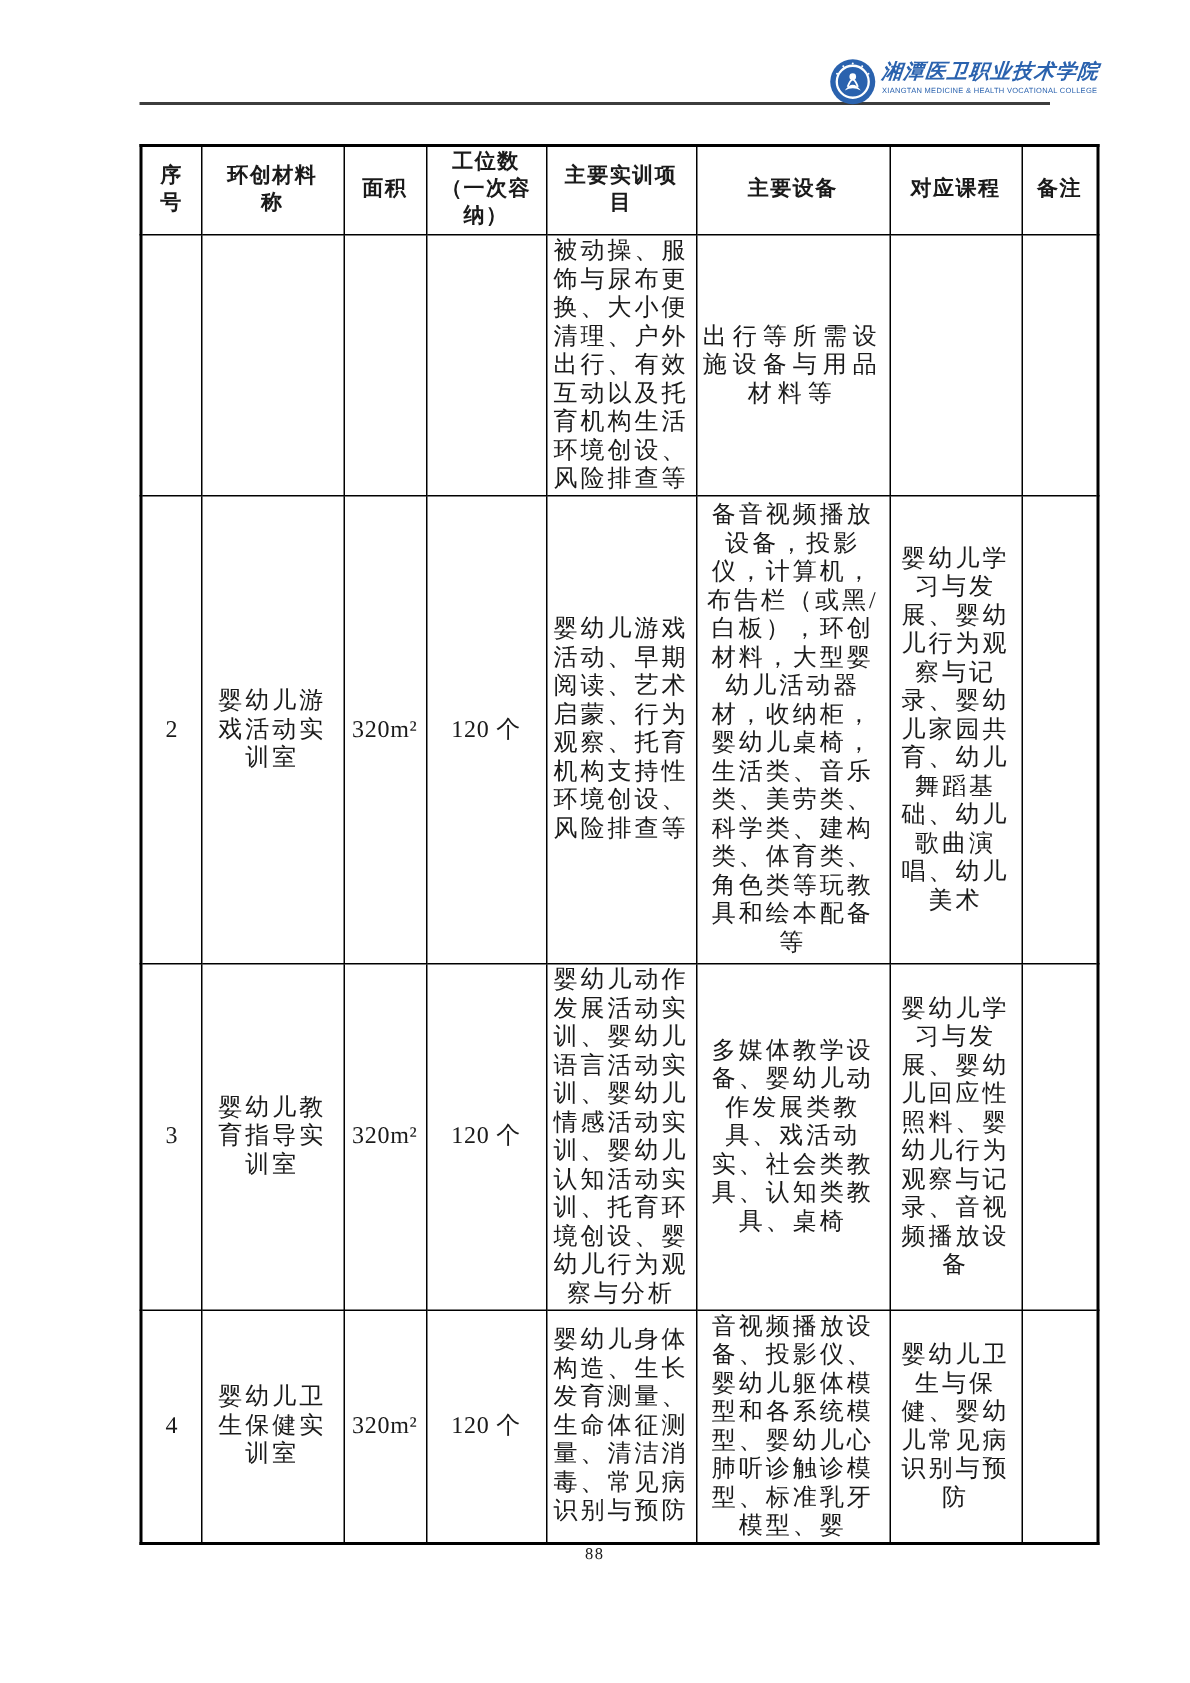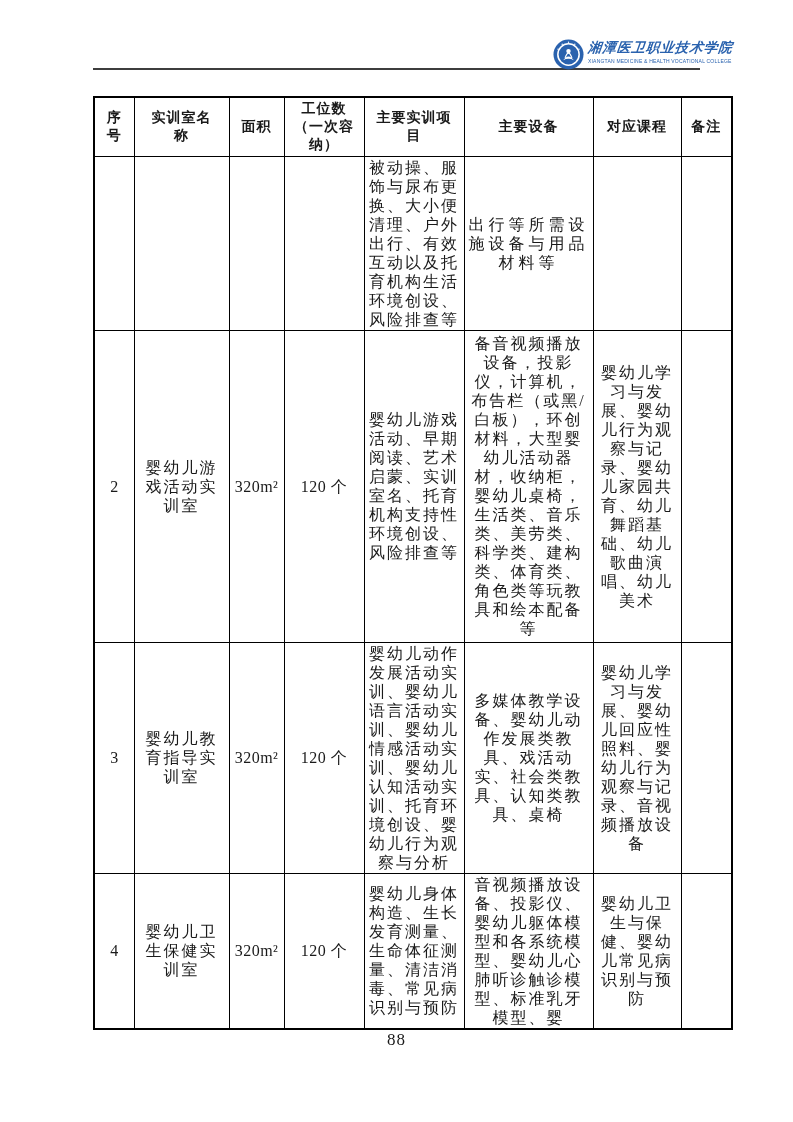--- a/index.html
+++ b/index.html
@@ -101,21 +101,21 @@
     letter-spacing: 2px;
   }
   .vtop { vertical-align: top; padding-top: 3px; }
 
   
   .page-number {
     position: absolute;
     left: 0; top: 1030px;
     width: 100%;
     text-align: center;
-    font-size: 17px;
+    font-size: 11px;
     letter-spacing: 1px;
   }
 </style>
 </head>
 <body>
 
 <div class="page">
 
   <div class="header-rule"></div>
   <div class="logo">
@@ -145,21 +145,21 @@
         <col style="width:80px">
       <col style="width:100px">
         <col style="width:129px">
         <col style="width:88px">
         <col style="width:51px">
     </colgroup>
     <tbody>
         <tr style="height:59px">
       <th>序
 号</th>
-      <th>实训室名
+      <th>环创材料
 称</th>
       <th>面积</th>
       <th>工位数
 （一次容
 纳）</th>
       <th>主要实训项
 目</th>
       <th>主要设备</th>
       <th>对应课程</th>
       <th>备注</th>
@@ -174,21 +174,21 @@
       <td class="c-course"></td>
       <td class="c-remark"></td>
     </tr>
     <tr style="height:312px">
       <td class="c-no">2</td>
       <td class="c-name">婴幼儿游
 戏活动实
 训室</td>
       <td class="c-area">320m²</td>
       <td class="c-seats">120 个</td>
-      <td class="c-proj">婴幼儿游戏活动、早期阅读、艺术启蒙、实训室名、托育机构支持性环境创设、风险排查等</td>
+      <td class="c-proj">婴幼儿游戏活动、早期阅读、艺术启蒙、行为观察、托育机构支持性环境创设、风险排查等</td>
       <td class="c-equip">备音视频播放设备，投影仪，计算机，布告栏（或黑/白板），环创材料，大型婴幼儿活动器材，收纳柜，婴幼儿桌椅，生活类、音乐类、美劳类、科学类、建构类、体育类、角色类等玩教具和绘本配备等</td>
       <td class="c-course">婴幼儿学习与发展、婴幼儿行为观察与记录、婴幼儿家园共育、幼儿舞蹈基础、幼儿歌曲演唱、幼儿美术</td>
       <td class="c-remark"></td>
     </tr>
     <tr style="height:230px">
       <td class="c-no">3</td>
       <td class="c-name">婴幼儿教
 育指导实
 训室</td>
       <td class="c-area">320m²</td>

